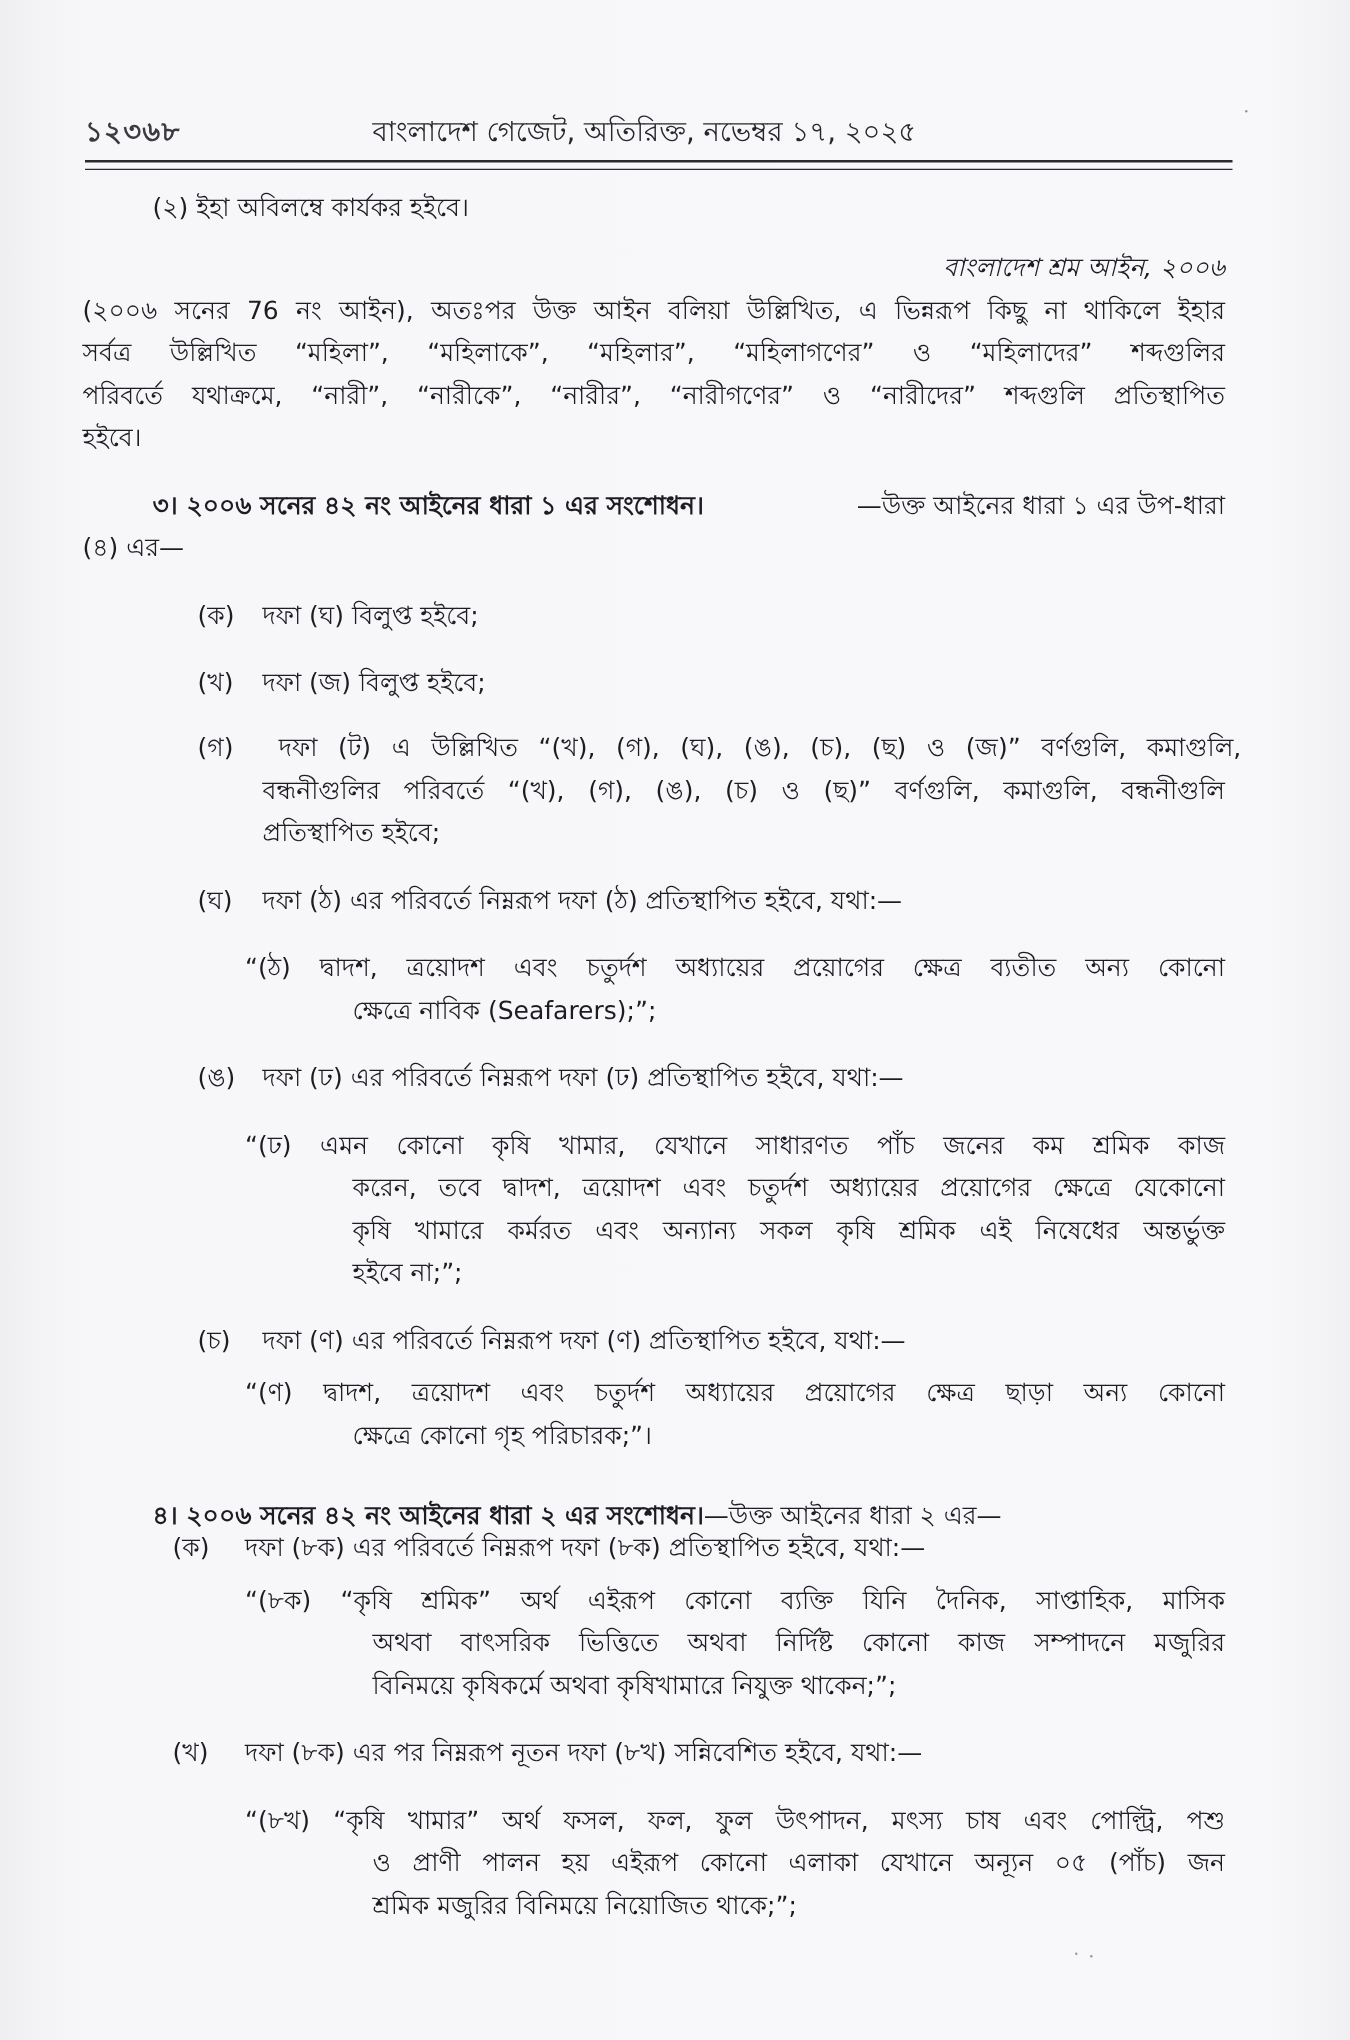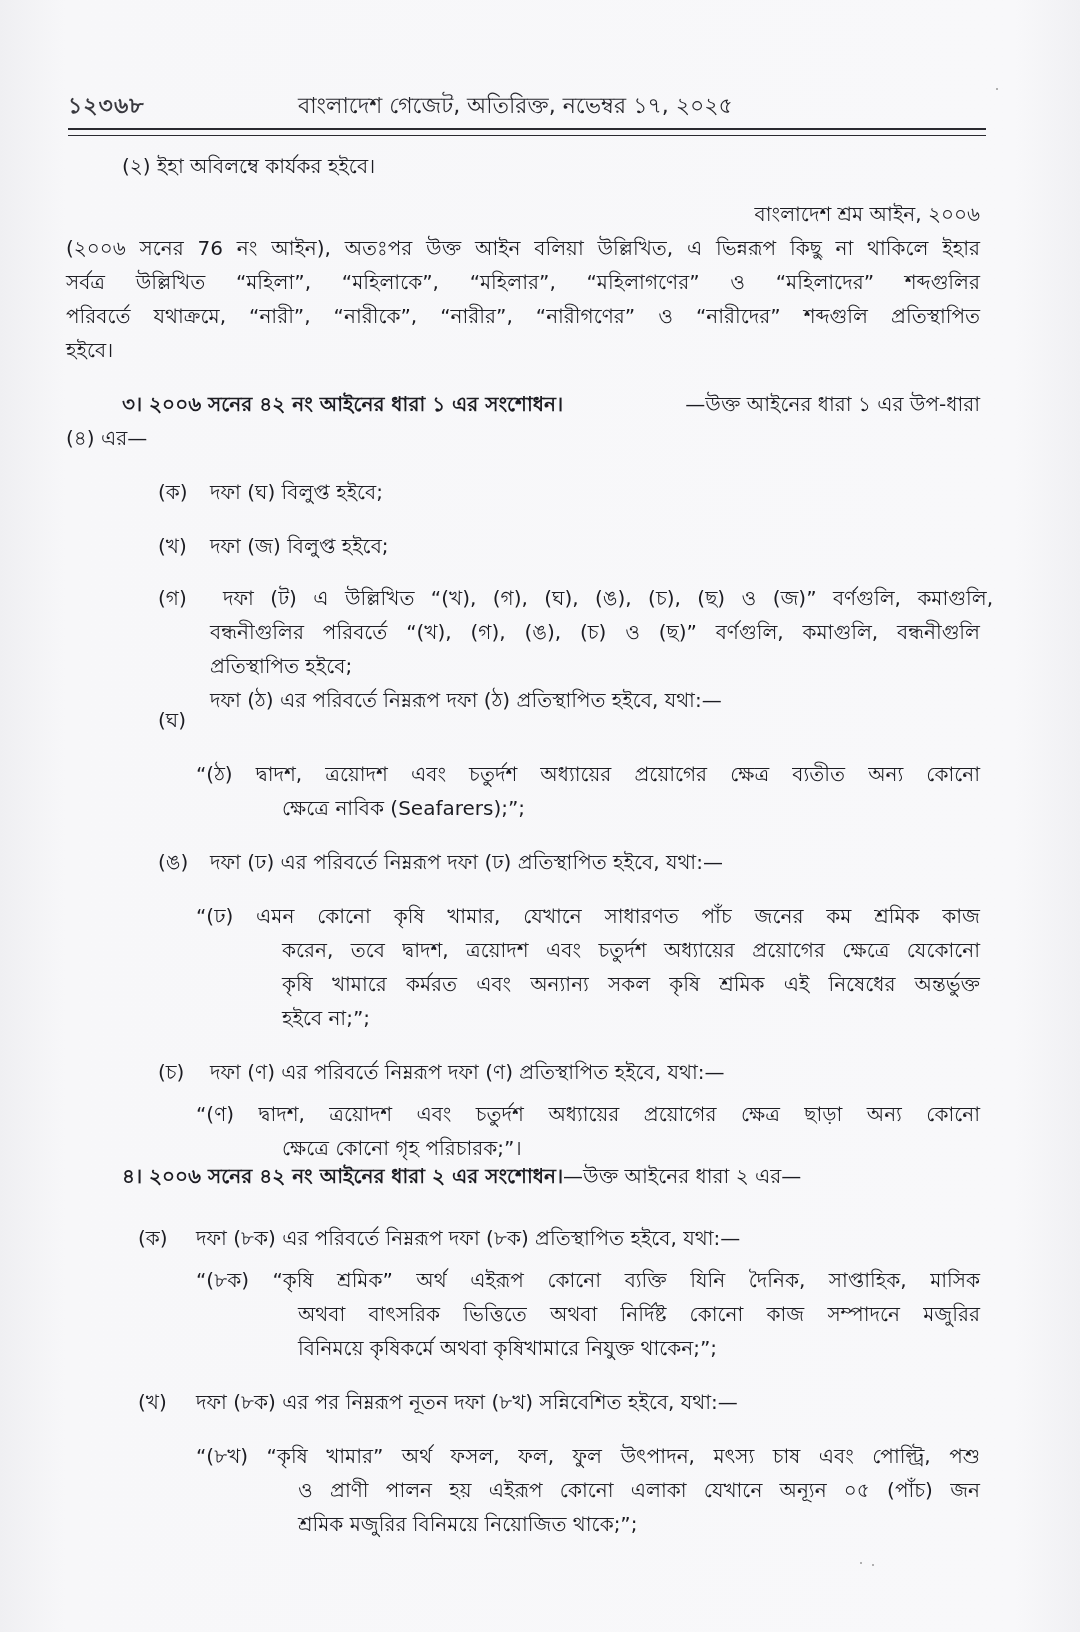--- a/index.html
+++ b/index.html
@@ -46,21 +46,21 @@
     <span class="page-num">১২৩৬৮</span>
     <span class="gazette-title">বাংলাদেশ গেজেট, অতিরিক্ত, নভেম্বর ১৭, ২০২৫</span>
   </div>
   <div class="rule"></div>
 
   <div class="body-text">
 
     <div class="line" style="left:122px; top:150px;">(২) ইহা অবিলম্বে কার্যকর হইবে।</div>
 
     <div class="line" style="left:122px; top:198px; width:858px;">
-      <span style="float:right;">বাংলাদেশ শ্রম আইন, ২০০৬</span>
+      <span style="float:right;font-style:italic;">বাংলাদেশ শ্রম আইন, ২০০৬</span>
     </div>
     <div class="line justify" style="left:66px; top:232px; width:914px;">(২০০৬ সনের 76 নং আইন), অতঃপর উক্ত আইন বলিয়া উল্লিখিত, এ ভিন্নরূপ কিছু না থাকিলে ইহার</div>
     <div class="line justify" style="left:66px; top:266px; width:914px;">সর্বত্র উল্লিখিত “মহিলা”, “মহিলাকে”, “মহিলার”, “মহিলাগণের” ও “মহিলাদের” শব্দগুলির</div>
     <div class="line justify" style="left:66px; top:300px; width:914px;">পরিবর্তে যথাক্রমে, “নারী”, “নারীকে”, “নারীর”, “নারীগণের” ও “নারীদের” শব্দগুলি প্রতিস্থাপিত</div>
     <div class="line" style="left:66px; top:334px;">হইবে।</div>
 
     <div class="line" style="left:122px; top:388px; width:858px;">
       <span class="bold">৩। ২০০৬ সনের ৪২ নং আইনের ধারা ১ এর সংশোধন।</span>
       <span style="float:right;">—উক্ত আইনের ধারা ১ এর উপ-ধারা</span>
     </div>
@@ -71,37 +71,37 @@
 
     <div class="line" style="left:158px; top:530px;">(খ)</div>
     <div class="line" style="left:210px; top:530px;text-align:right;">দফা (জ) বিলুপ্ত হইবে;</div>
 
     <div class="line" style="left:158px; top:582px;">(গ)</div>
     <div class="line justify" style="left:210px; top:582px; width:770px;margin-left:13px;">দফা (ট) এ উল্লিখিত “(খ), (গ), (ঘ), (ঙ), (চ), (ছ) ও (জ)” বর্ণগুলি, কমাগুলি,</div>
     <div class="line justify" style="left:210px; top:616px; width:770px;">বন্ধনীগুলির পরিবর্তে  “(খ), (গ), (ঙ), (চ) ও (ছ)” বর্ণগুলি, কমাগুলি, বন্ধনীগুলি</div>
     <div class="line" style="left:210px; top:650px;">প্রতিস্থাপিত হইবে;</div>
 
     <div class="line" style="left:158px; top:704px;">(ঘ)</div>
-    <div class="line" style="left:210px; top:684px;text-align:right;">দফা (ঠ) এর পরিবর্তে নিম্নরূপ দফা (ঠ) প্রতিস্থাপিত হইবে, যথা:—</div>
+    <div class="line" style="left:210px; top:704px;text-align:right;">দফা (ঠ) এর পরিবর্তে নিম্নরূপ দফা (ঠ) প্রতিস্থাপিত হইবে, যথা:—</div>
     <div class="line justify" style="left:196px; top:758px; width:784px;">“(ঠ) দ্বাদশ, ত্রয়োদশ এবং চতুর্দশ অধ্যায়ের প্রয়োগের ক্ষেত্র ব্যতীত অন্য কোনো</div>
     <div class="line" style="left:282px; top:792px;">ক্ষেত্রে নাবিক (Seafarers);”;</div>
 
     <div class="line" style="left:158px; top:846px;">(ঙ)</div>
     <div class="line" style="left:210px; top:846px;">দফা (ঢ) এর পরিবর্তে নিম্নরূপ দফা (ঢ) প্রতিস্থাপিত হইবে, যথা:—</div>
     <div class="line justify" style="left:196px; top:900px; width:784px;">“(ঢ)  এমন কোনো কৃষি খামার, যেখানে সাধারণত পাঁচ জনের কম শ্রমিক কাজ</div>
     <div class="line justify" style="left:282px; top:934px; width:698px;">করেন, তবে দ্বাদশ, ত্রয়োদশ এবং চতুর্দশ অধ্যায়ের প্রয়োগের ক্ষেত্রে যেকোনো</div>
     <div class="line justify" style="left:282px; top:968px; width:698px;">কৃষি খামারে কর্মরত এবং অন্যান্য সকল কৃষি শ্রমিক এই নিষেধের অন্তর্ভুক্ত</div>
     <div class="line" style="left:282px; top:1002px;">হইবে না;”;</div>
 
     <div class="line" style="left:158px; top:1056px;">(চ)</div>
     <div class="line" style="left:210px; top:1056px;">দফা (ণ) এর পরিবর্তে নিম্নরূপ দফা (ণ) প্রতিস্থাপিত হইবে, যথা:—</div>
     <div class="line justify" style="left:196px; top:1098px; width:784px;">“(ণ)  দ্বাদশ, ত্রয়োদশ এবং চতুর্দশ অধ্যায়ের প্রয়োগের ক্ষেত্র ছাড়া অন্য কোনো</div>
     <div class="line" style="left:282px; top:1132px;">ক্ষেত্রে কোনো গৃহ পরিচারক;”।</div>
 
-    <div class="line" style="left:122px; top:1160px;text-align:right;">
+    <div class="line" style="left:122px; top:1196px;text-align:right;">
       <span class="bold">৪। ২০০৬ সনের ৪২ নং আইনের ধারা ২ এর সংশোধন।</span><span>—উক্ত আইনের ধারা ২ এর—</span>
     </div>
 
     <div class="line" style="left:138px; top:1222px;">(ক)</div>
     <div class="line" style="left:196px; top:1222px;">দফা (৮ক) এর পরিবর্তে নিম্নরূপ দফা (৮ক) প্রতিস্থাপিত হইবে, যথা:—</div>
     <div class="line justify" style="left:196px; top:1264px; width:784px;">“(৮ক) “কৃষি শ্রমিক” অর্থ এইরূপ কোনো ব্যক্তি যিনি দৈনিক, সাপ্তাহিক, মাসিক</div>
     <div class="line justify" style="left:298px; top:1298px; width:682px;">অথবা বাৎসরিক ভিত্তিতে অথবা নির্দিষ্ট কোনো কাজ সম্পাদনে মজুরির</div>
     <div class="line" style="left:298px; top:1332px;">বিনিময়ে কৃষিকর্মে অথবা কৃষিখামারে নিযুক্ত থাকেন;”;</div>
 
     <div class="line" style="left:138px; top:1386px;">(খ)</div>

